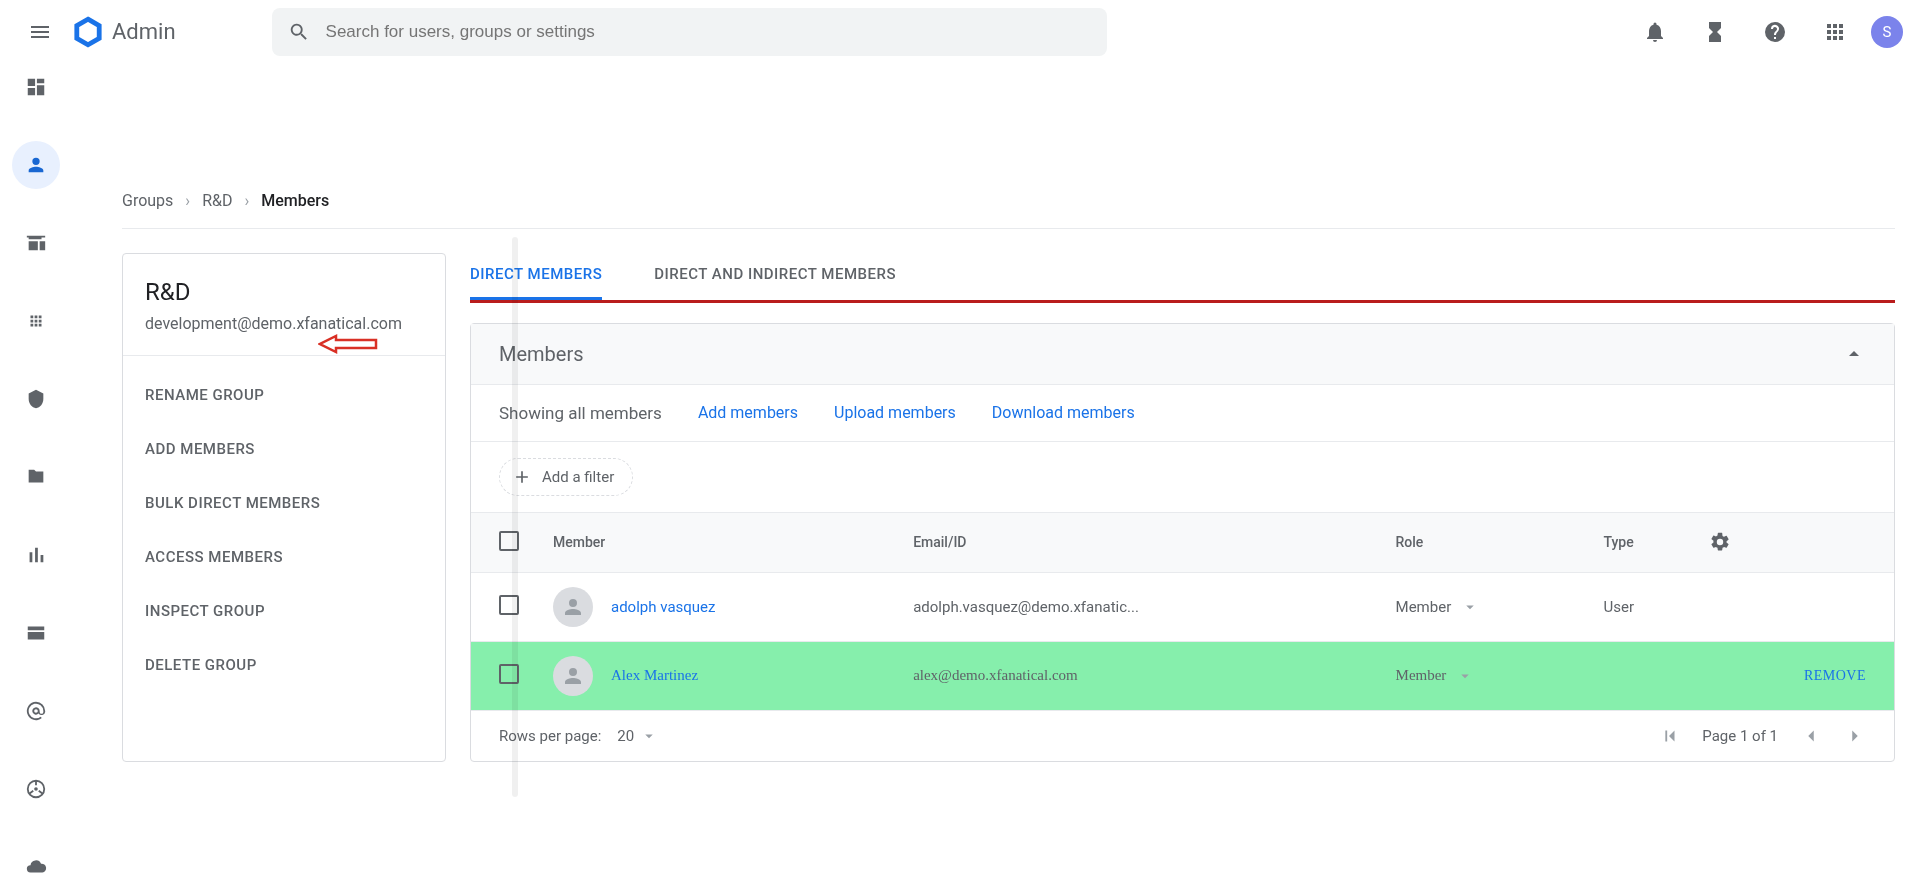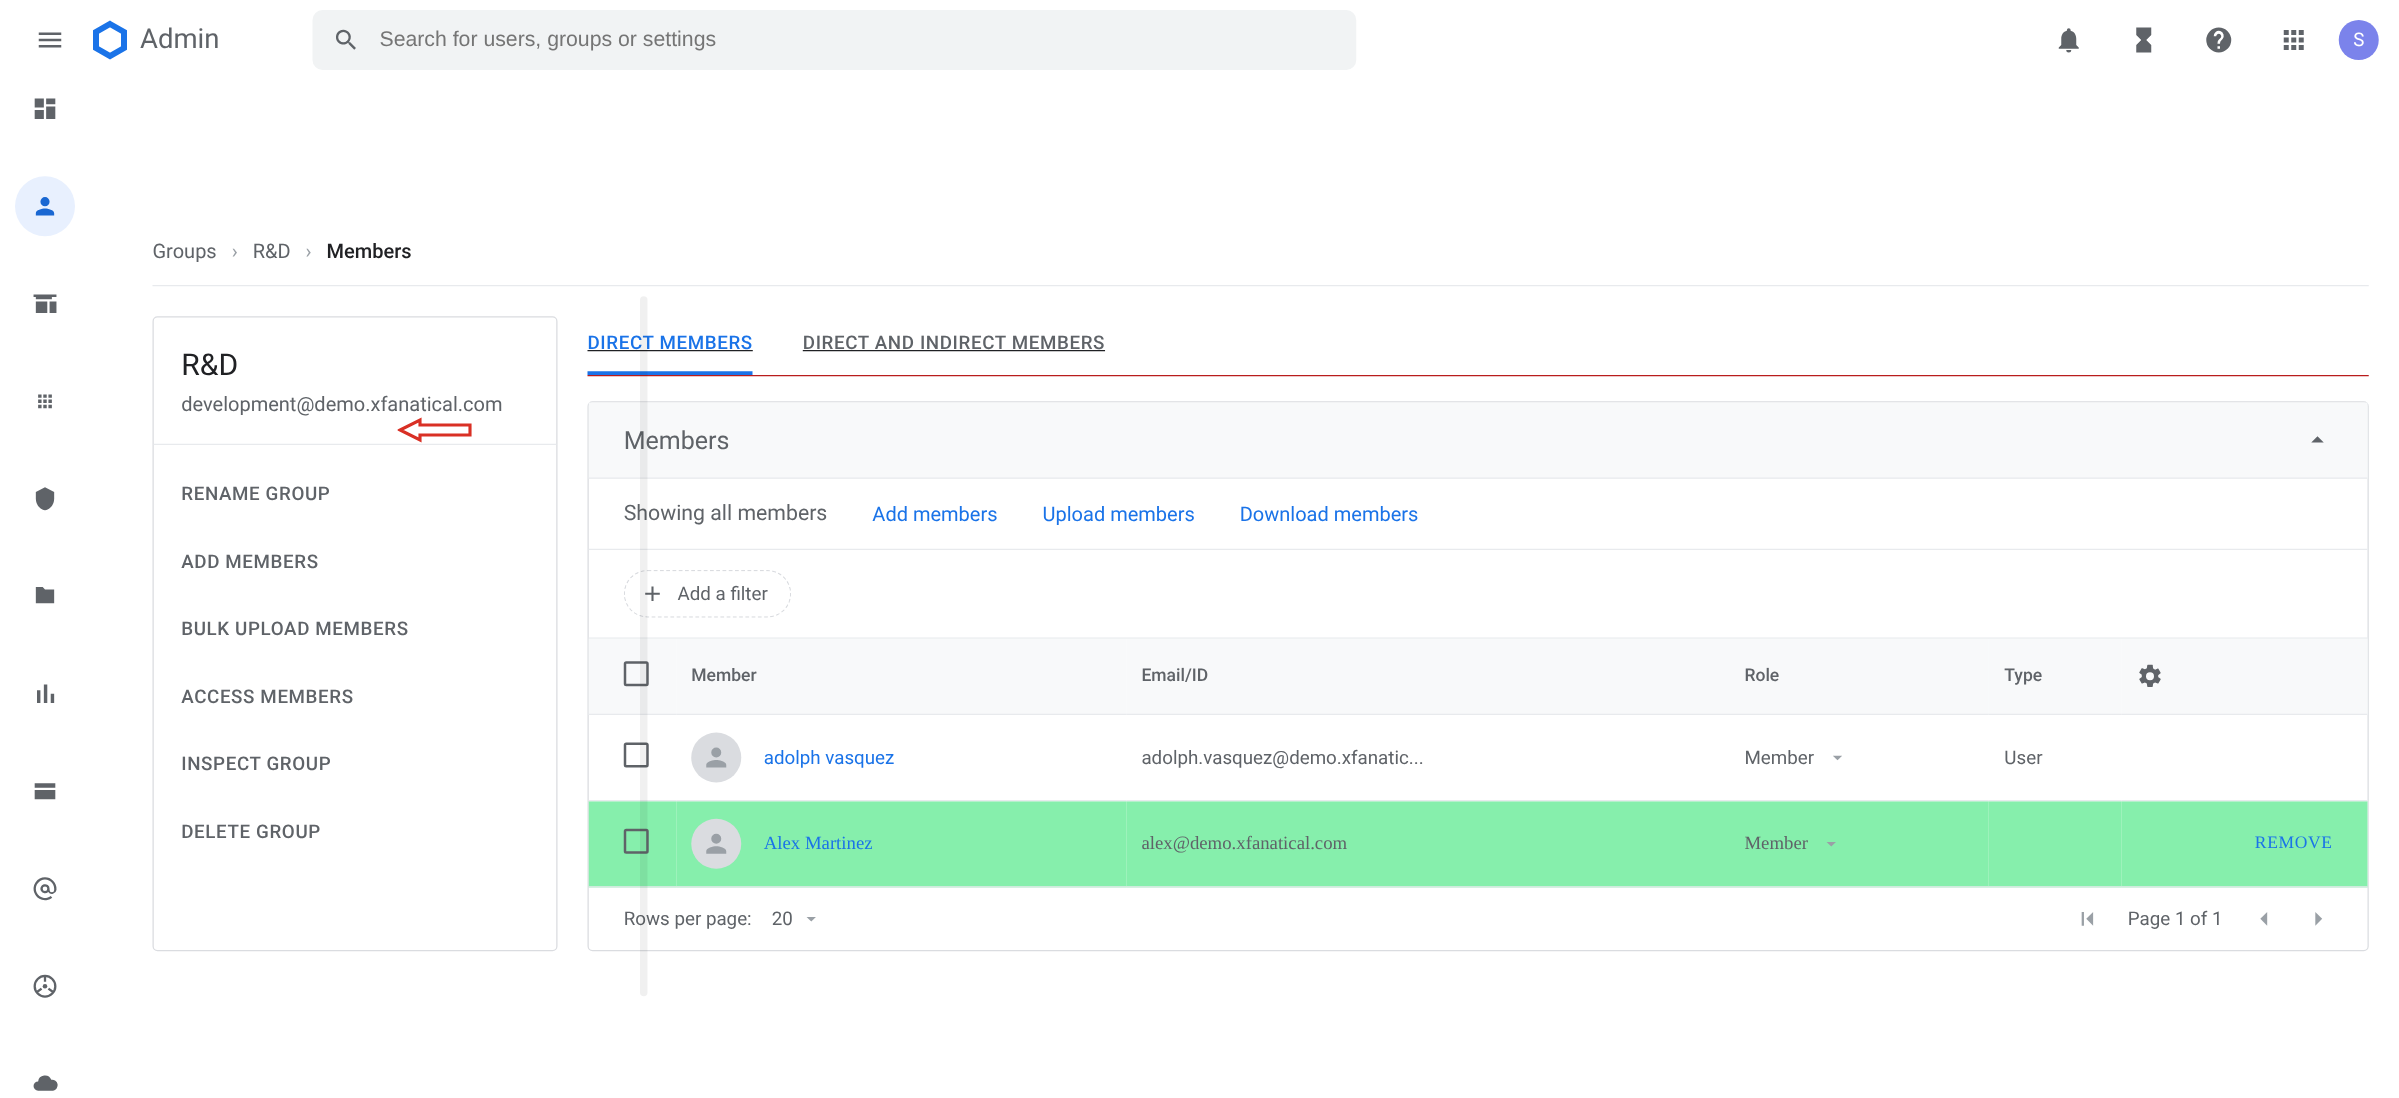--- a/index.html
+++ b/index.html
@@ -2,21 +2,21 @@
 <html><head>
 <meta charset="utf-8">
 <style>
 * { box-sizing: border-box; margin: 0; padding: 0; }
 body { font-family: 'Google Sans', Roboto, Arial, sans-serif; background: #fff; color: #202124; overflow: hidden; }
 .topbar { height: 64px; display: flex; align-items: center; padding: 0 16px; border-bottom: 1px solid #fff; }
 .menu-btn { width: 48px; height: 48px; display: flex; align-items: center; justify-content: center; border-radius: 50%; cursor: pointer; color: #5f6368; }
 .logo-wrap { display: flex; align-items: center; gap: 8px; margin-left: 8px; }
 .logo-hex { width: 32px; height: 32px; }
 .logo-text { font-size: 22px; color: #5f6368; }
-.search-box { flex: 0 0 auto; width: 835px; height: 48px; background: #f1f3f4; border-radius: 8px; display: flex; align-items: center; padding: 0 16px; margin-left: 74px; gap: 16px; }
+.search-box { flex: 0 0 auto; width: 835px; height: 48px; background: #f1f3f4; border-radius: 8px; display: flex; align-items: center; padding: 0 16px; margin-left: 96px; gap: 16px; }
 .search-box input { border: none; background: transparent; font-size: 17px; color: #5f6368; flex: 1; outline: none; }
 .topbar-right { margin-left: auto; display: flex; align-items: center; gap: 12px; }
 .icon-btn { width: 48px; height: 48px; display: flex; align-items: center; justify-content: center; color: #5f6368; cursor: pointer; border-radius: 50%; }
 .avatar-circle { width: 32px; height: 32px; border-radius: 50%; background: #7b83eb; color: #fff; display: flex; align-items: center; justify-content: center; font-size: 15px; }
 .layout { display: flex; height: calc(100vh - 64px); align-items: center; }
 .rail { width: 72px; display: flex; flex-direction: column; align-items: center; padding-top: 48px; gap: 30px; }
 .rail-item { width: 48px; height: 48px; display: flex; align-items: center; justify-content: center; color: #5f6368; cursor: pointer; border-radius: 50%; }
 .rail-item.active { background: #e8f0fe; color: #1967d2; }
 .content { flex: 1; padding: 0 24px 0 50px; position: relative; }
 .breadcrumb { display: flex; align-items: center; gap: 12px; height: 48px; font-size: 16px; padding-bottom: 8px; border-bottom: 1px solid #e8eaed; margin-bottom: 24px; }
@@ -24,21 +24,21 @@
 .breadcrumb .sep { color: #9aa0a6; }
 .breadcrumb strong { color: #202124; font-weight: 500; }
 .main-row { display: flex; gap: 24px; }
 .side-card { width: 324px; background: #fff; border: 1px solid #dadce0; border-radius: 4px; padding: 24px 0; flex-shrink: 0; }
 .side-card h2 { font-size: 24px; font-weight: 400; padding: 0 22px 8px; }
 .side-card .email { font-size: 16px; color: #5f6368; padding: 0 22px 22px; border-bottom: 1px solid #e8eaed; word-break: break-all; position: relative; }
 .arrow-annot { position: absolute; left: 195px; top: 18px; }
 .side-actions { padding: 12px 0; }
 .side-action { padding: 18px 22px; font-size: 15px; font-weight: 500; color: #5f6368; letter-spacing: 0.5px; cursor: pointer; }
 .right-col { flex: 1; }
-.tabs { display: flex; gap: 40px; border-bottom: 1px solid #b91c1c; margin-bottom: 20px; text-decoration: underline; }
+.tabs { display: flex; gap: 52px; border-bottom: 3px solid #b91c1c; margin-bottom: 20px; }
 .tab { padding: 12px 0 14px; font-size: 15px; font-weight: 500; letter-spacing: 0.5px; color: #5f6368; cursor: pointer; }
 .tab.active { color: #1a73e8; border-bottom: 3px solid #1a73e8; }
 .members-card { border: 1px solid #dadce0; border-radius: 4px; }
 .members-header { display: flex; align-items: center; justify-content: space-between; padding: 18px 28px; background: #f8f9fa; border-bottom: 1px solid #e8eaed; }
 .members-header h3 { font-size: 20px; font-weight: 400; color: #5f6368; }
 .actions-row { display: flex; align-items: center; gap: 36px; padding: 18px 28px; border-bottom: 1px solid #e8eaed; }
 .actions-row .showing { font-size: 17px; color: #5f6368; }
 .actions-row a { color: #1a73e8; font-size: 16px; text-decoration: none; cursor: pointer; }
 .filter-row { padding: 16px 28px; border-bottom: 1px solid #e8eaed; }
 .filter-chip { display: inline-flex; align-items: center; gap: 10px; border: 1px dashed #dadce0; border-radius: 20px; padding: 8px 18px 8px 12px; color: #5f6368; font-size: 15px; cursor: pointer; }
@@ -188,21 +188,21 @@
         <h2>R&amp;D</h2>
         <div class="email">
           <span>development@demo.xfanatical.com</span>
           <svg class="arrow-annot" width="60" height="24" viewBox="0 0 60 24">
               <path d="M58 8 H18 V4 L2 12 L18 20 V16 H58 Z" fill="none" stroke="#d93025" stroke-width="2.5"></path>
             </svg>
         </div>
         <div class="side-actions">
           <div class="side-action">RENAME GROUP</div>
           <div class="side-action">ADD MEMBERS</div>
-          <div class="side-action">BULK UPLOAD MEMBERS</div>
+          <div class="side-action">BULK DIRECT MEMBERS</div>
           <div class="side-action">ACCESS MEMBERS</div>
           <div class="side-action">INSPECT GROUP</div>
           <div class="side-action">DELETE GROUP</div>
         </div>
       </div>
 
       <div class="right-col">
         <div class="tabs">
           <div class="tab active">DIRECT MEMBERS</div>
           <div class="tab">DIRECT AND INDIRECT MEMBERS</div>

